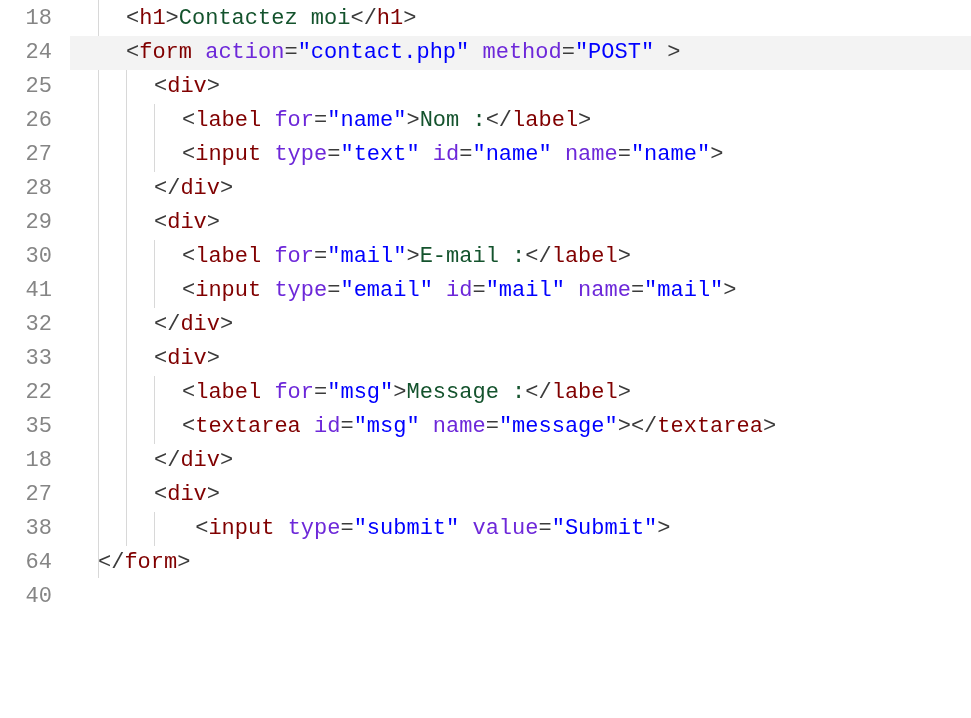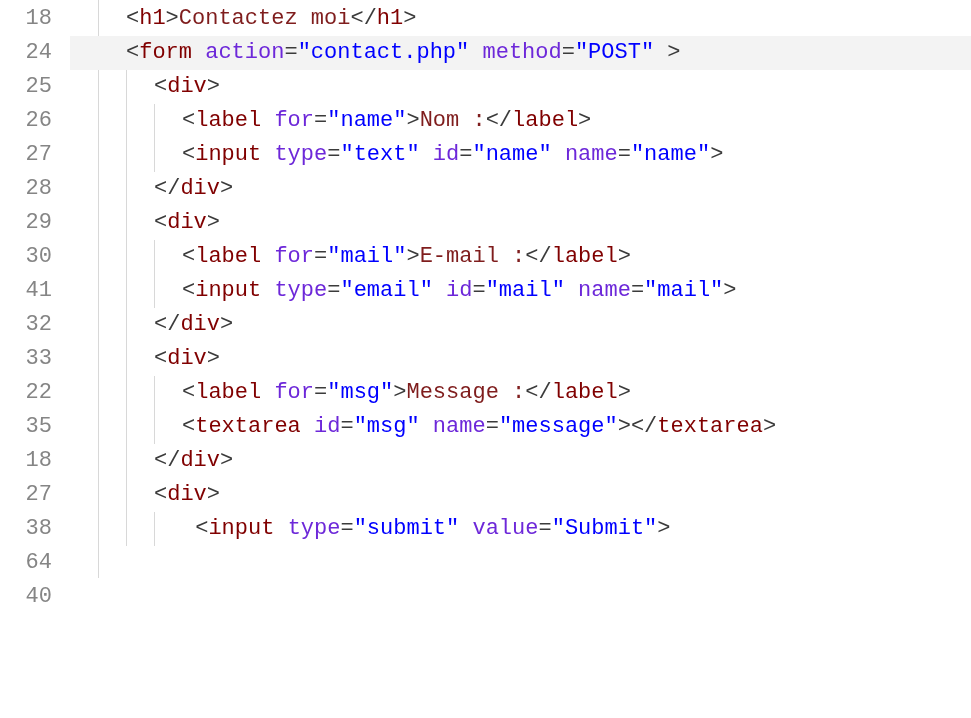--- a/index.html
+++ b/index.html
@@ -54,21 +54,21 @@
       z-index: 0;
     }
     .code {
       position: relative;
       z-index: 1;
     }
     .punct { color: #3b3b3b; }
     .tag { color: #800000; }
     .attr { color: #6d28d9; }
     .str { color: #0000ff; }
-    .text { color: #7f1d1d; }
+    .text { color: #14532d; }
     .indent { display: inline-block; }
     .full-guide {
       position: absolute;
       top: 0;
       bottom: 0;
       width: 1px;
       background: #d8d8d8;
       z-index: 0;
     }
   </style>
@@ -106,14 +106,15 @@
     <div class="line"><div class="indent-guide" style="left: 56px;"></div><span class="code"><span class="indent" style="width: 84px;"></span><span class="punct">&lt;</span><span class="tag">div</span><span class="punct">&gt;</span></span></div>
     <div class="line"><div class="indent-guide" style="left: 56px;"></div><div class="indent-guide" style="left: 84px;"></div><span class="code"><span class="indent" style="width: 112px;"></span><span class="punct">&lt;</span><span class="tag">label</span><span class="text"> </span><span class="attr">for</span><span class="punct">=</span><span class="str">"mail"</span><span class="punct">&gt;</span><span class="text">E-mail :</span><span class="punct">&lt;/</span><span class="tag">label</span><span class="punct">&gt;</span></span></div>
     <div class="line"><div class="indent-guide" style="left: 56px;"></div><div class="indent-guide" style="left: 84px;"></div><span class="code"><span class="indent" style="width: 112px;"></span><span class="punct">&lt;</span><span class="tag">input</span><span class="text"> </span><span class="attr">type</span><span class="punct">=</span><span class="str">"email"</span><span class="text"> </span><span class="attr">id</span><span class="punct">=</span><span class="str">"mail"</span><span class="text"> </span><span class="attr">name</span><span class="punct">=</span><span class="str">"mail"</span><span class="punct">&gt;</span></span></div>
     <div class="line"><div class="indent-guide" style="left: 56px;"></div><span class="code"><span class="indent" style="width: 84px;"></span><span class="punct">&lt;/</span><span class="tag">div</span><span class="punct">&gt;</span></span></div>
     <div class="line"><div class="indent-guide" style="left: 56px;"></div><span class="code"><span class="indent" style="width: 84px;"></span><span class="punct">&lt;</span><span class="tag">div</span><span class="punct">&gt;</span></span></div>
     <div class="line"><div class="indent-guide" style="left: 56px;"></div><div class="indent-guide" style="left: 84px;"></div><span class="code"><span class="indent" style="width: 112px;"></span><span class="punct">&lt;</span><span class="tag">label</span><span class="text"> </span><span class="attr">for</span><span class="punct">=</span><span class="str">"msg"</span><span class="punct">&gt;</span><span class="text">Message :</span><span class="punct">&lt;/</span><span class="tag">label</span><span class="punct">&gt;</span></span></div>
     <div class="line"><div class="indent-guide" style="left: 56px;"></div><div class="indent-guide" style="left: 84px;"></div><span class="code"><span class="indent" style="width: 112px;"></span><span class="punct">&lt;</span><span class="tag">textarea</span><span class="text"> </span><span class="attr">id</span><span class="punct">=</span><span class="str">"msg"</span><span class="text"> </span><span class="attr">name</span><span class="punct">=</span><span class="str">"message"</span><span class="punct">&gt;</span><span class="punct">&lt;/</span><span class="tag">textarea</span><span class="punct">&gt;</span></span></div>
     <div class="line"><div class="indent-guide" style="left: 56px;"></div><span class="code"><span class="indent" style="width: 84px;"></span><span class="punct">&lt;/</span><span class="tag">div</span><span class="punct">&gt;</span></span></div>
     <div class="line"><div class="indent-guide" style="left: 56px;"></div><span class="code"><span class="indent" style="width: 84px;"></span><span class="punct">&lt;</span><span class="tag">div</span><span class="punct">&gt;</span></span></div>
     <div class="line"><div class="indent-guide" style="left: 56px;"></div><div class="indent-guide" style="left: 84px;"></div><span class="code"><span class="indent" style="width: 112px;"></span><span class="text"> </span><span class="punct">&lt;</span><span class="tag">input</span><span class="text"> </span><span class="attr">type</span><span class="punct">=</span><span class="str">"submit"</span><span class="text"> </span><span class="attr">value</span><span class="punct">=</span><span class="str">"Submit"</span><span class="punct">&gt;</span></span></div>
+    <div class="line"><span class="code"><span class="indent" style="width: 28px;"></span><span class="punct">&lt;/</span><span class="tag">form</span><span class="punct">&gt;</span></span></div>
     <div class="line"><span class="code"></span></div>
   </div>
 
 </body></html>

